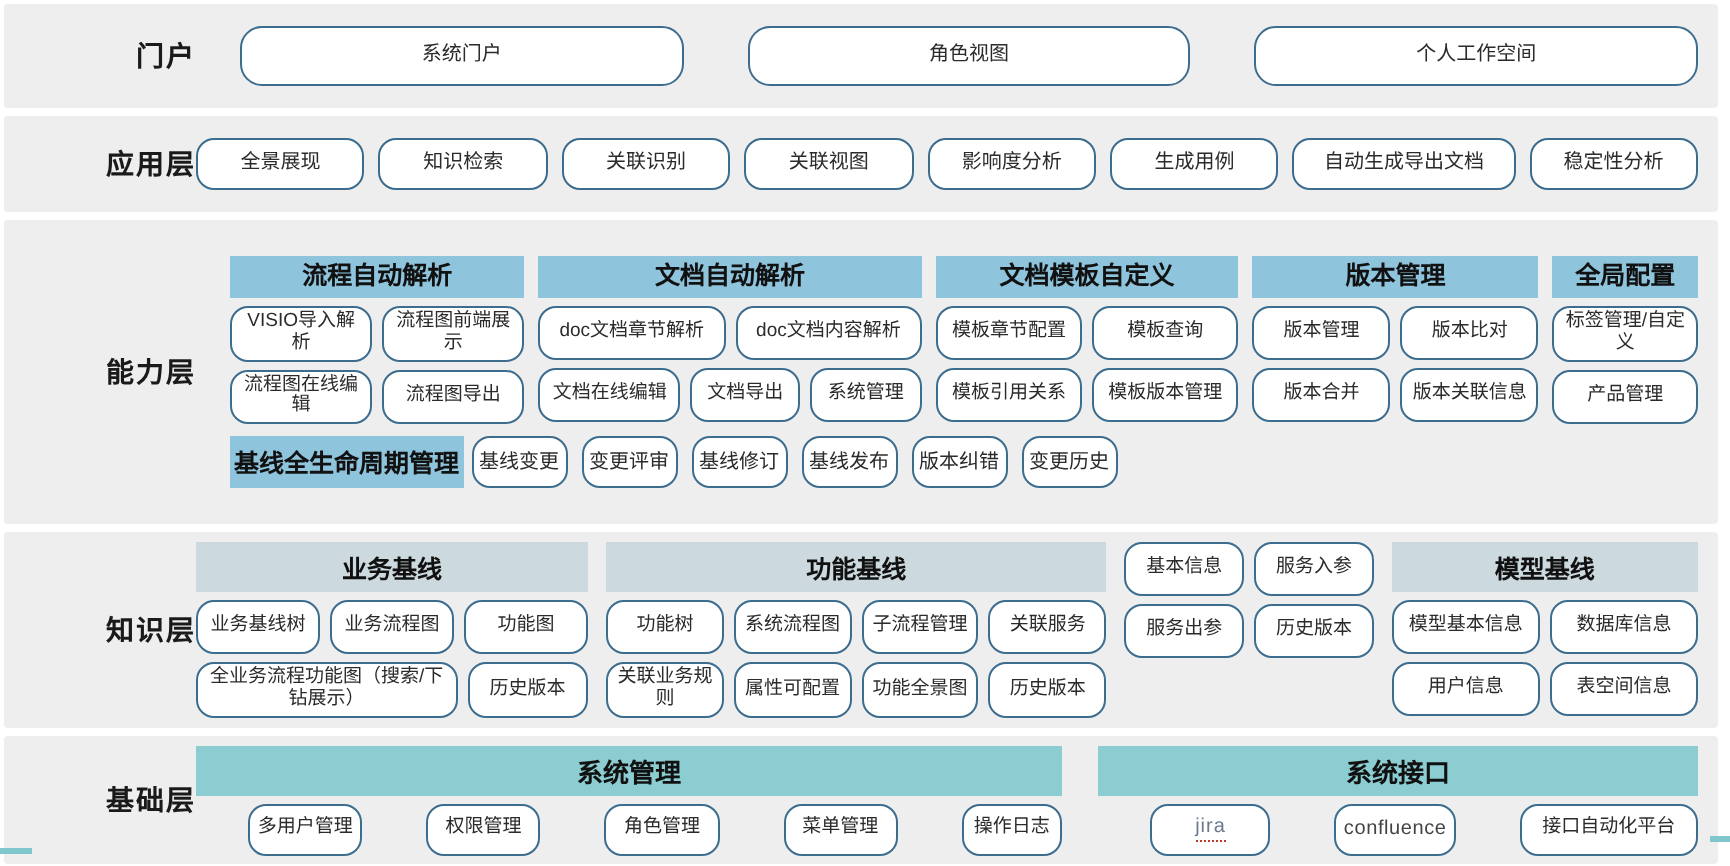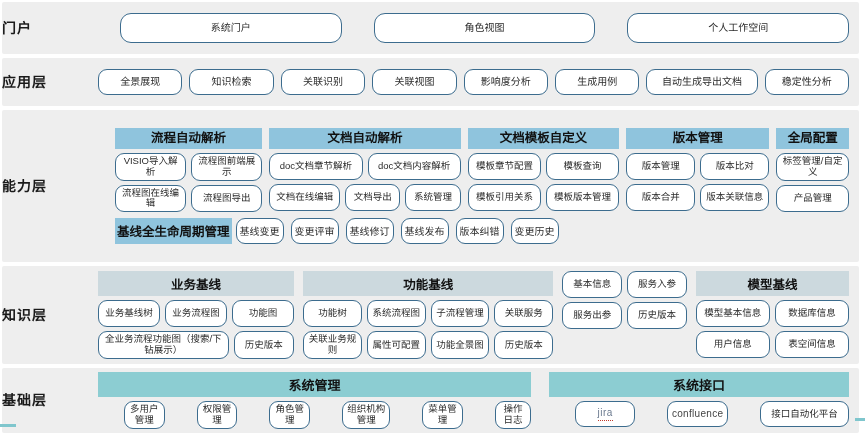--- a/index.html
+++ b/index.html
@@ -25,21 +25,21 @@
   .band {
     position: relative;
     display: flex;
     align-items: center;
     background: #eeeeee;
     border-radius: 2px;
     padding: 4px 10px 4px 0;
   }
   .band-label {
     flex: 0 0 96px;
-    text-align: left;
+    text-align: right;
     font-size: 14px;
     font-weight: bold;
     color: #1a1a1a;
     letter-spacing: 1px;
     line-height: 1.2;
     user-select: none;
   }
   .band-body {
     flex: 1 1 auto;
     display: flex;
@@ -328,21 +328,20 @@
     <div class="band-label">基础层</div>
     <div class="band-body">
       <div class="base-cols">
 
         <div class="base-col" style="flex:2.05 1 0;">
           <div class="base-head">系统管理</div>
           <div class="base-row">
             <div class="pill">多用户管理</div>
             <div class="pill">权限管理</div>
             <div class="pill">角色管理</div>
-            <div class="pill" style="flex:1.22 1 0;">组织机构管理</div>
             <div class="pill">菜单管理</div>
             <div class="pill" style="flex:0.86 1 0;">操作日志</div>
           </div>
         </div>
 
         <div class="base-col" style="flex:1.42 1 0;">
           <div class="base-head">系统接口</div>
           <div class="base-row">
             <div class="pill">
               <span class="jira">jira</span>

